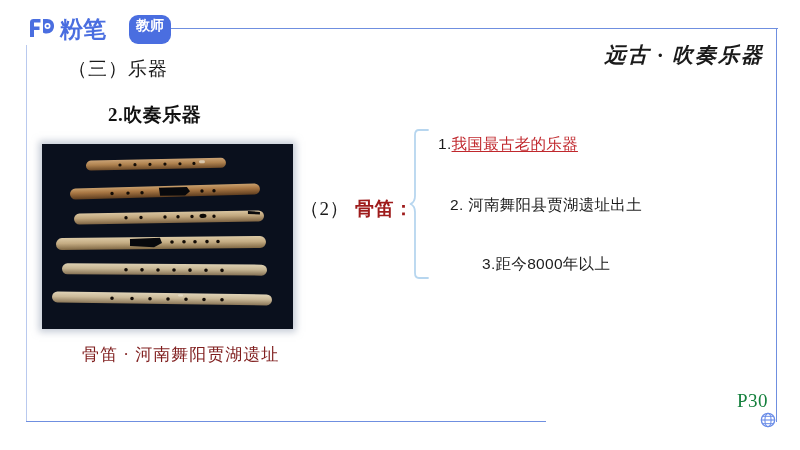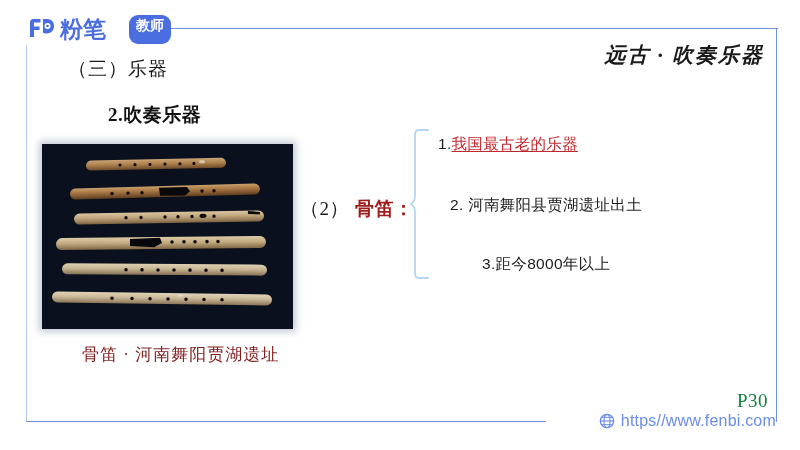--- a/index.html
+++ b/index.html
@@ -381,16 +381,15 @@
   <div class="footer-url">
     <span>
       <svg class="globe-icon" viewBox="0 0 24 24" xmlns="http://www.w3.org/2000/svg">
         <circle cx="12" cy="12" r="10" fill="none" stroke="#6b8de8" stroke-width="2"></circle>
         <ellipse cx="12" cy="12" rx="4.6" ry="10" fill="none" stroke="#6b8de8" stroke-width="1.7"></ellipse>
         <line x1="2" y1="12" x2="22" y2="12" stroke="#6b8de8" stroke-width="1.7"></line>
         <line x1="4" y1="6.5" x2="20" y2="6.5" stroke="#6b8de8" stroke-width="1.5"></line>
         <line x1="4" y1="17.5" x2="20" y2="17.5" stroke="#6b8de8" stroke-width="1.5"></line>
       </svg>
     </span>
-    <span>https//www.fenbi.com</span>
   </div>
 
 </div>
 
 </body></html>

